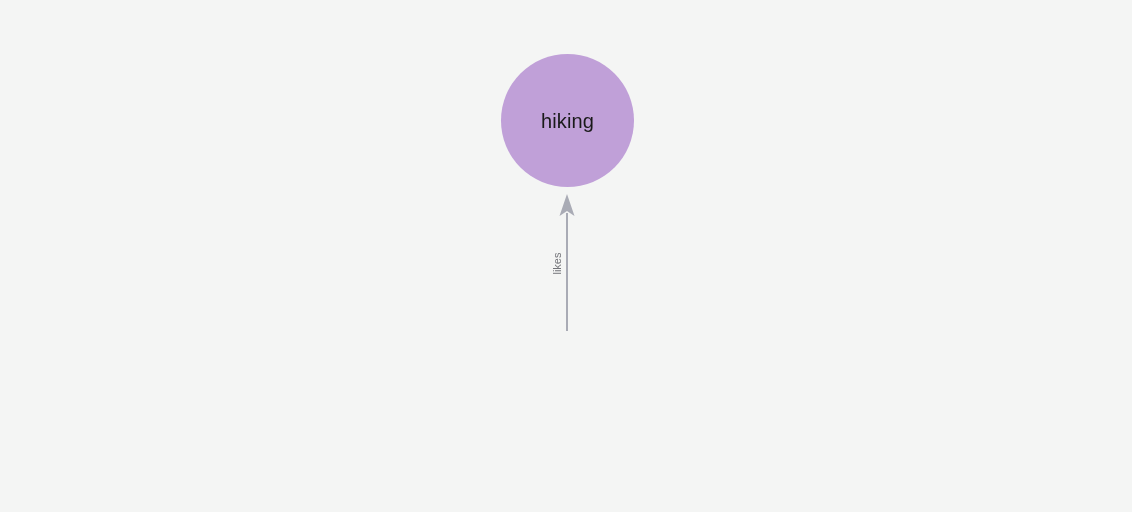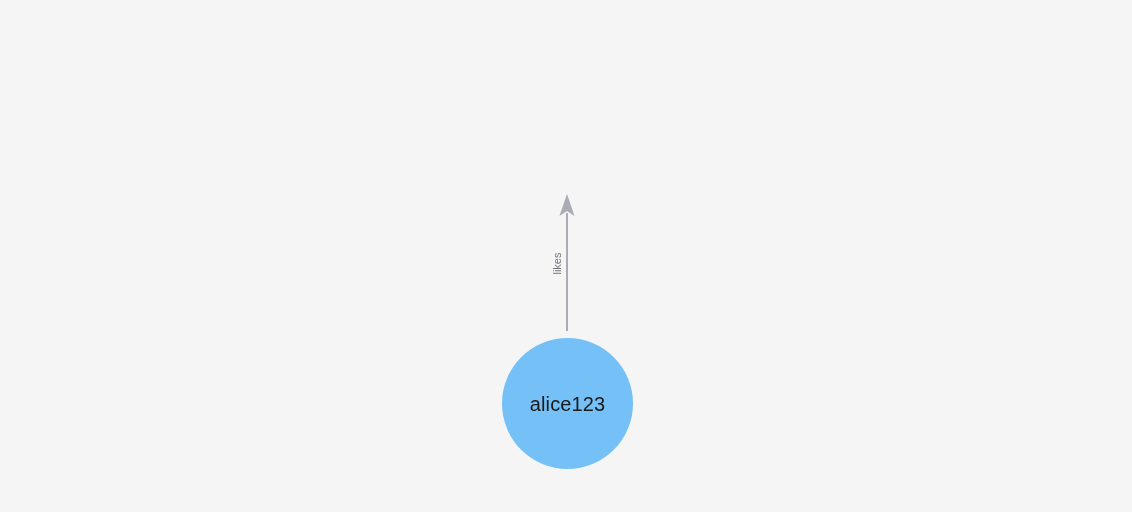--- a/index.html
+++ b/index.html
@@ -79,20 +79,20 @@
 
 <div id="graph-canvas">
 
   <svg class="graph-svg" viewBox="0 0 1132 512" width="1132" height="512" xmlns="http://www.w3.org/2000/svg">
     <g>
       <line x1="567" y1="331" x2="567" y2="213" stroke="#a9abb5" stroke-width="2"></line>
       <polygon points="567,194 574.5,216 567,211 559.5,216" fill="#a9abb5"></polygon>
     </g>
   </svg>
 
+  <div class="node-circle" id="node-hiking">
+    <span class="node-label">hiking</span>
+  </div>
 
-  <div class="node-circle" id="node-alice123">
-    <span class="node-label">alice123</span>
-  </div>
 
   <div class="edge-label" id="edge-label-likes">likes</div>
 
 </div>
 
 </body></html>

